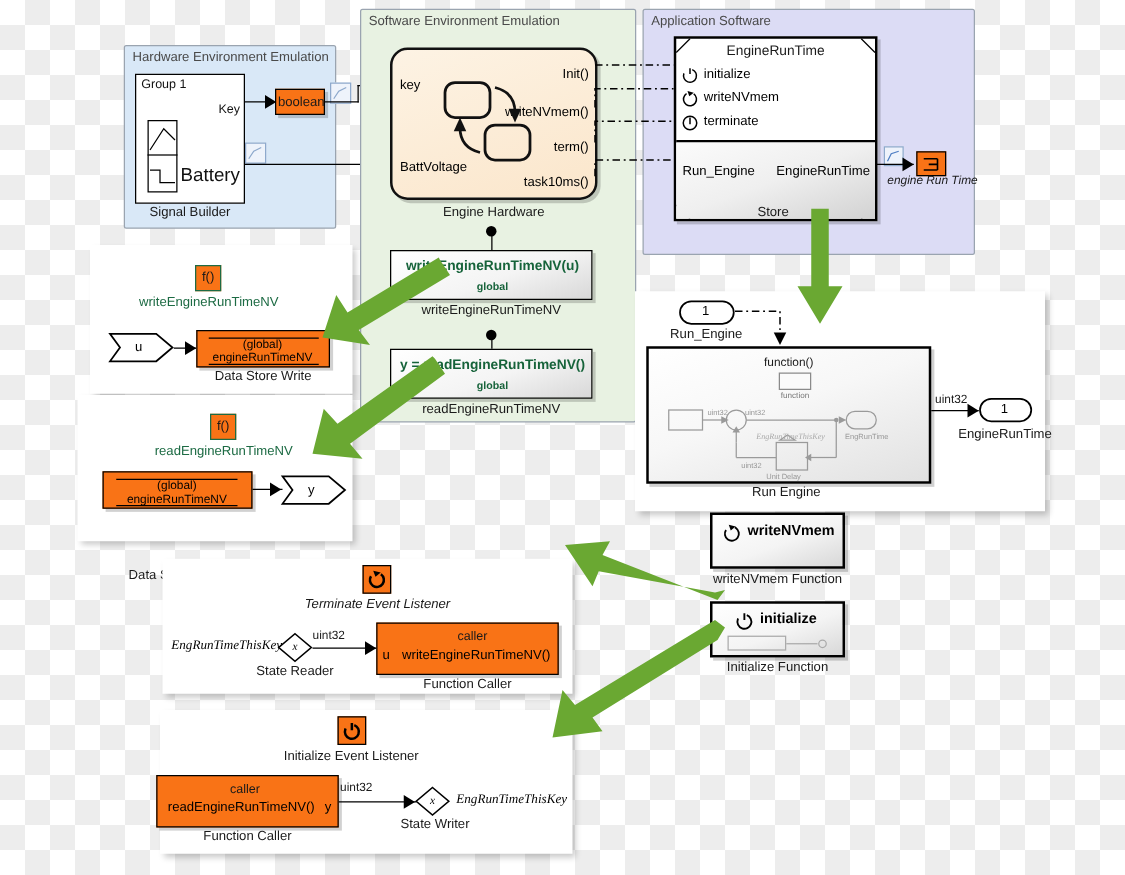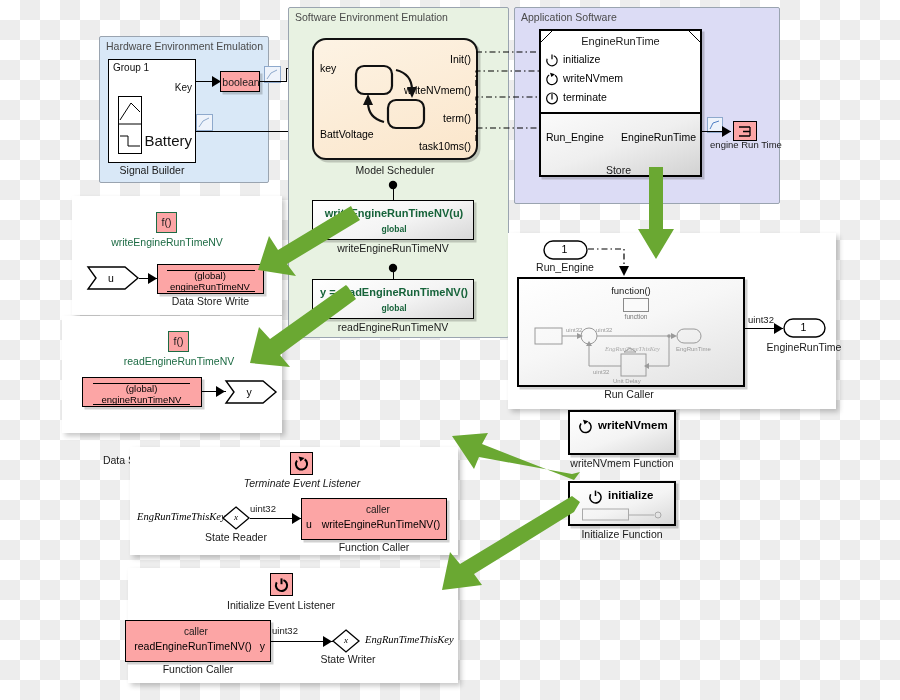--- a/index.html
+++ b/index.html
@@ -10,21 +10,21 @@
     background-image:
       linear-gradient(45deg,#ededed 25%,transparent 25%,transparent 75%,#ededed 75%),
       linear-gradient(45deg,#ededed 25%,transparent 25%,transparent 75%,#ededed 75%);
     background-size:40px 40px;
     background-position:0 0,20px 20px;
   }
   .abs{position:absolute;box-sizing:border-box;}
   .panel{background:#fff;box-shadow:3px 3px 5px rgba(0,0,0,0.22);}
   .sysbox{border:1px solid #9aa4b0;border-radius:2px;}
   .sys-title{font-size:10.5px;color:#4a4a4a;position:absolute;left:6px;top:3px;white-space:nowrap;}
-  .blk{background:#fca5a5;border:1.6px solid #000;box-sizing:border-box;}
+  .blk{background:#f97316;border:1.6px solid #000;box-sizing:border-box;}
   .lbl{font-size:10.5px;color:#1a1a1a;text-align:center;white-space:nowrap;}
   .lbl-sm{font-size:9.5px;color:#1a1a1a;text-align:center;white-space:nowrap;}
   .grn{color:#16633a;font-weight:bold;}
   .grn-lbl{color:#1d6b44;font-size:10.5px;text-align:center;white-space:nowrap;}
   .line{background:#000;position:absolute;}
   .hline{height:1.4px;}
   .vline{width:1.4px;}
   svg{display:block;overflow:visible;}
   .mono-it{font-family:"Liberation Serif",serif;font-style:italic;font-size:10.5px;}
   .sigblk{border:1.8px solid #000;background:#fff;}
@@ -97,21 +97,21 @@
   <div class="abs" style="right:5px;top:100px;font-size:10.5px;">task10ms()</div>
   <svg class="abs" style="left:40px;top:22px;" width="86" height="80" viewBox="0 0 86 80">
     <rect x="2" y="4" width="36" height="28" rx="8" ry="8" fill="none" stroke="#111" stroke-width="2.2"></rect>
     <rect x="34" y="38" width="36" height="28" rx="8" ry="8" fill="none" stroke="#111" stroke-width="2.2"></rect>
     <path d="M42 8 Q58 12 58 28" fill="none" stroke="#111" stroke-width="2.2"></path>
     <polygon points="53,25 63,25 58,36" fill="#111"></polygon>
     <path d="M30 60 Q14 56 14 40" fill="none" stroke="#111" stroke-width="2.2"></path>
     <polygon points="9,43 19,43 14,32" fill="#111"></polygon>
   </svg>
 </div>
-<div class="abs lbl" style="left:312px;top:164px;width:166px;">Model Scheduler</div>
+<div class="abs lbl" style="left:312px;top:164px;width:166px;">Engine Hardware</div>
 
 <svg class="abs" style="left:388px;top:180px;" width="10" height="10">
     <circle cx="5" cy="5" r="4.2" fill="#000"></circle>
   </svg>
 <div class="abs line vline" style="left:392.5px;top:184px;height:16px;"></div>
 
 <div class="abs blk shadow-blk gradblk" style="left:312px;top:200px;width:162px;height:40px;">
   <div class="abs grn" style="left:0;top:6px;width:162px;text-align:center;font-size:11px;">writeEngineRunTimeNV(u)</div>
   <div class="abs grn" style="left:0;top:23px;width:162px;text-align:center;font-size:8.5px;">global</div>
 </div>
@@ -194,21 +194,21 @@
 </div>
 <div class="abs line hline" style="left:700px;top:131px;width:31px;"></div>
 <svg class="abs" style="left:722px;top:126px;" width="9" height="11">
     <polygon points="0,0 9,5.5 0,11" fill="#000"></polygon>
   </svg>
 <div class="abs blk" style="left:733px;top:121px;width:24px;height:20px;">
   <svg class="abs" style="left:4px;top:3px;" width="15" height="13" viewBox="0 0 15 13">
     <path d="M1 2 H12 M5 6.5 H12 M1 11 H12 M12 2 V11" fill="none" stroke="#000" stroke-width="1.3"></path>
   </svg>
 </div>
-<div class="abs lbl-sm" style="left:700px;top:139px;width:92px;">engine Run Time</div>
+<div class="abs lbl-sm" style="left:700px;top:139px;width:92px;font-style:italic;">engine Run Time</div>
 
 <div class="abs panel" style="left:72px;top:196px;width:210px;height:119px;"></div>
 <div class="abs blk" style="left:156px;top:212px;width:21px;height:21px;border:1.4px solid #1d6b44;">
   <div class="abs" style="left:0;top:3px;width:19px;text-align:center;font-size:10.5px;color:#1a1a1a;">f()</div>
 </div>
 <div class="abs grn-lbl" style="left:92px;top:236px;width:150px;">writeEngineRunTimeNV</div>
 
 <svg class="abs" style="left:87px;top:266px;" width="52" height="24" viewBox="0 0 52 24">
   <polygon points="1,1 38,1 51,12 38,23 1,23 9,12" fill="#fff" stroke="#000" stroke-width="1.4"></polygon>
 </svg>
@@ -287,21 +287,21 @@
     <polygon points="97,24 103,28 91,28" fill="none" stroke="#9a9a9a" stroke-width="1"></polygon>
     <circle cx="136" cy="12" r="1.8" fill="#9a9a9a"></circle>
     <text x="33" y="8" font-family="Liberation Sans, sans-serif" font-size="6" fill="#999">uint32</text>
     <text x="63" y="8" font-family="Liberation Sans, sans-serif" font-size="6" fill="#999">uint32</text>
     <text x="60" y="50" font-family="Liberation Sans, sans-serif" font-size="6" fill="#999">uint32</text>
     <text x="72" y="27" font-family="Liberation Serif, serif" font-style="italic" font-size="6.5" fill="#aaa">EngRunTimeThisKey</text>
     <text x="80" y="59" font-family="Liberation Sans, sans-serif" font-size="6" fill="#999">Unit Delay</text>
     <text x="143" y="27" font-family="Liberation Sans, sans-serif" font-size="6" fill="#999">EngRunTime</text>
   </svg>
 </div>
-<div class="abs lbl" style="left:517px;top:388px;width:224px;">Run Caller</div>
+<div class="abs lbl" style="left:517px;top:388px;width:224px;">Run Engine</div>
 
 <div class="abs line hline" style="left:745px;top:328px;width:38px;"></div>
 <svg class="abs" style="left:774px;top:323px;" width="9" height="11">
     <polygon points="0,0 9,5.5 0,11" fill="#000"></polygon>
   </svg>
 <div class="abs lbl-sm" style="left:740px;top:314px;width:42px;">uint32</div>
 <svg class="abs" style="left:783px;top:318px;" width="43" height="20" viewBox="0 0 43 20">
   <rect x="1" y="1" width="41" height="18" rx="9" ry="9" fill="#fff" stroke="#000" stroke-width="1.4"></rect>
 </svg>
 <div class="abs" style="left:783px;top:321px;width:41px;text-align:center;font-size:10.5px;">1</div>

